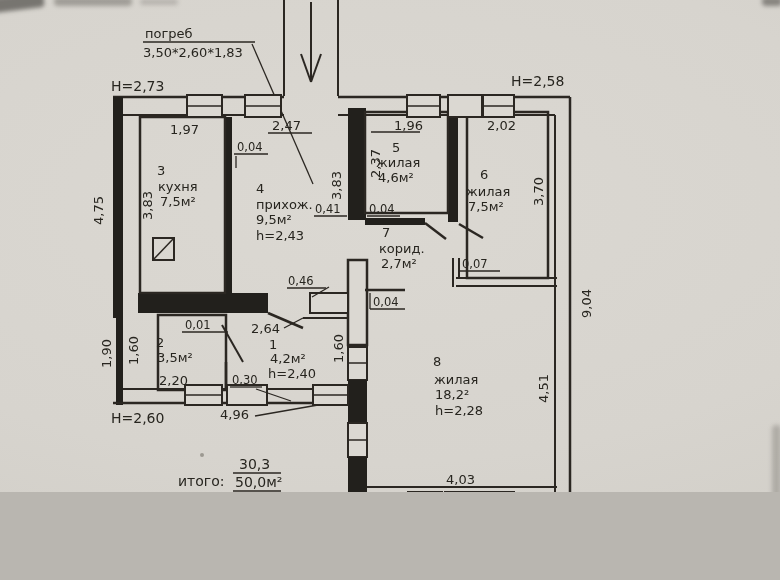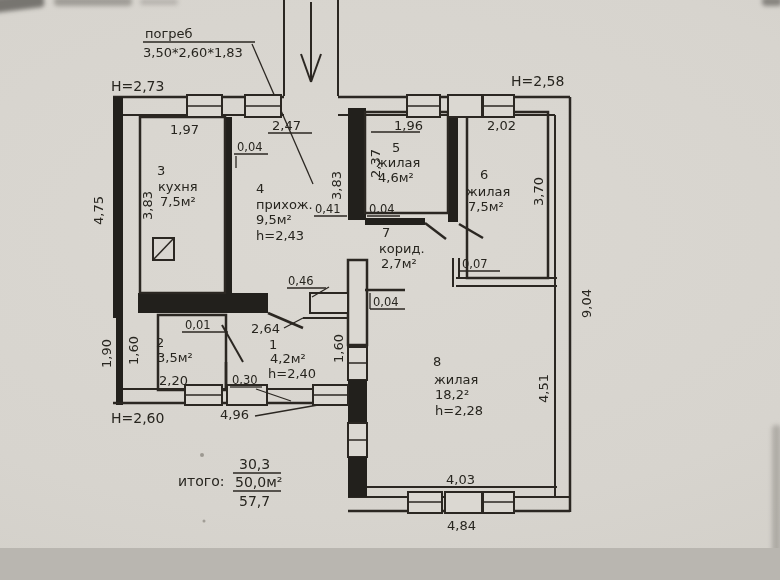--- a/index.html
+++ b/index.html
@@ -1,17 +1,17 @@
 <!DOCTYPE html>
 <html><head>
 <meta charset="utf-8">
 <style>
   html,body{margin:0;padding:0;background:#b9b6b0;}
   #paper{
-    position:relative;width:780px;height:548px;overflow:hidden;
+    position:relative;width:780px;height:492px;overflow:hidden;
     background:radial-gradient(130% 95% at 45% 42%, #dbd8d2 0%, #d7d4ce 55%, #cfccc5 100%);
     font-family:"DejaVu Sans", sans-serif;
     text-decoration:underline;
   }
   svg{position:absolute;left:0;top:0;}
   svg text{fill:#27251f;font-family:"DejaVu Sans", sans-serif;}
   .t13{font-size:13px;}
   .t12{font-size:11.5px;}
   .t14{font-size:14px;}
   .smudge{position:absolute;pointer-events:none;filter:blur(2px);border-radius:4px;}

